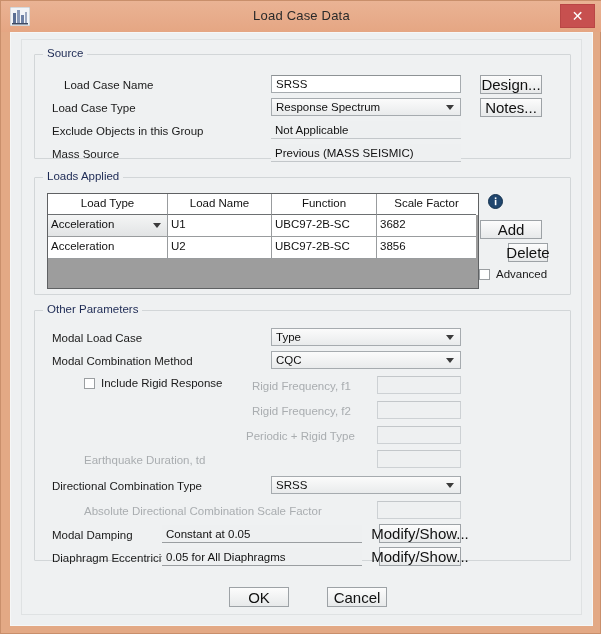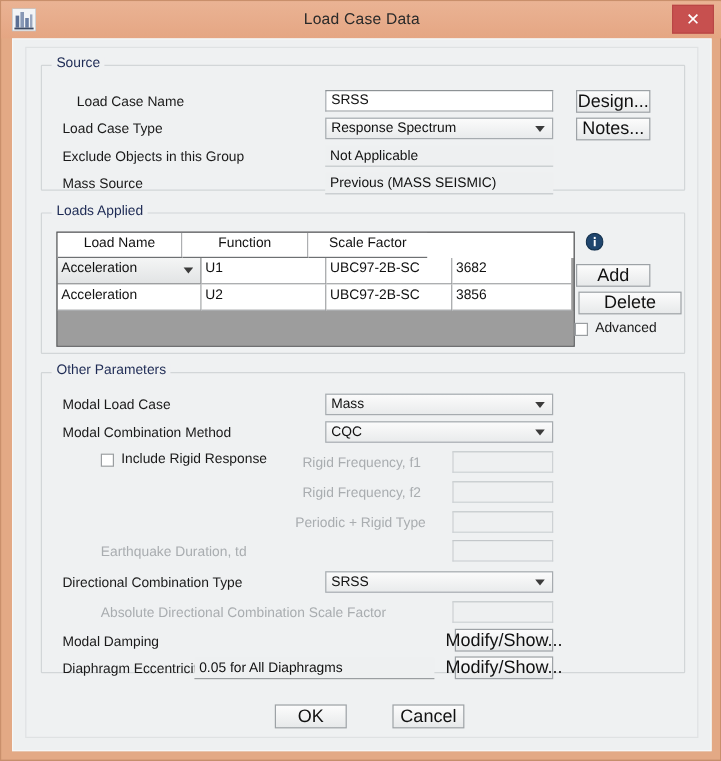--- a/index.html
+++ b/index.html
@@ -306,20 +306,21 @@
 
     <div class="btn" style="left:458px; top:35px; width:62px; height:19px;">Design...</div>
     <div class="btn" style="left:458px; top:58px; width:62px; height:19px;">Notes...</div>
 
     <div class="group" style="left:12px; top:137px; width:537px; height:118px;">
       <span class="group-title">Loads Applied</span>
     </div>
 
     <div class="tbl" style="left:25px; top:153px; width:432px; height:96px;">
       <div class="tbl-row header">
+        <div class="tbl-cell c0">Load Type</div>
         <div class="tbl-cell c1">Load Name</div>
         <div class="tbl-cell c2">Function</div>
         <div class="tbl-cell c3">Scale Factor</div>
       </div>
       <div class="tbl-row">
         <div class="tbl-cell c0 selcombo">
           <span>Acceleration</span>
           <span class="cellarrow"></span>
         </div>
         <div class="tbl-cell c1">U1</div>
@@ -337,34 +338,34 @@
 
     <span class="info-icon" style="left:466px; top:154px;">
       <svg width="15" height="15" viewBox="0 0 15 15">
         <circle cx="7.5" cy="7.5" r="7" fill="#20466e" stroke="#14324f" stroke-width="1"></circle>
         <rect x="6.8" y="6" width="1.6" height="5.2" fill="#ffffff"></rect>
         <rect x="6.8" y="3.4" width="1.6" height="1.8" fill="#ffffff"></rect>
       </svg>
     </span>
 
     <div class="btn" style="left:458px; top:180px; width:62px; height:19px;">Add</div>
-    <div class="btn" style="left:460px; top:203px; width:86px; height:19px;">Delete</div>
+    <div class="btn" style="left:486px; top:203px; width:40px; height:19px;">Delete</div>
 
     <div class="cbwrap" style="left:457px; top:228px;">
       <span class="cbox"></span>
       <span class="cblabel">Advanced</span>
     </div>
 
     <div class="group" style="left:12px; top:270px; width:537px; height:251px;">
       <span class="group-title">Other Parameters</span>
     </div>
 
     <span class="lbl" style="left:30px; top:292px;">Modal Load Case</span>
     <div class="combo" style="left:249px; top:288px; width:190px; height:18px;">
-      <span>Mass</span>
+      <span>Type</span>
       <span class="arrow"></span>
     </div>
 
     <span class="lbl" style="left:30px; top:315px;">Modal Combination Method</span>
     <div class="combo" style="left:249px; top:311px; width:190px; height:18px;">
       <span>CQC</span>
       <span class="arrow"></span>
     </div>
 
     <div class="cbwrap" style="left:62px; top:337px;">
@@ -387,20 +388,21 @@
     <span class="lbl" style="left:30px; top:440px;">Directional Combination Type</span>
     <div class="combo" style="left:249px; top:436px; width:190px; height:18px;">
       <span>SRSS</span>
       <span class="arrow"></span>
     </div>
 
     <span class="lbl dim" style="left:62px; top:465px;">Absolute Directional Combination Scale Factor</span>
     <div class="textbox disabled" style="left:355px; top:461px; width:84px; height:18px;"></div>
 
     <span class="lbl" style="left:30px; top:489px;">Modal Damping</span>
+    <div class="textbox underline" style="left:140px; top:485px; width:200px; height:18px;">Constant at 0.05</div>
     <div class="btn" style="left:357px; top:484px; width:82px; height:19px;">Modify/Show...</div>
 
     <span class="lbl" style="left:30px; top:512px;">Diaphragm Eccentricity</span>
     <div class="textbox underline" style="left:140px; top:508px; width:200px; height:18px;">0.05 for All Diaphragms</div>
     <div class="btn" style="left:357px; top:507px; width:82px; height:19px;">Modify/Show...</div>
 
     <div class="btn" style="left:207px; top:547px; width:60px; height:20px;">OK</div>
     <div class="btn" style="left:305px; top:547px; width:60px; height:20px;">Cancel</div>
 
   </div>

